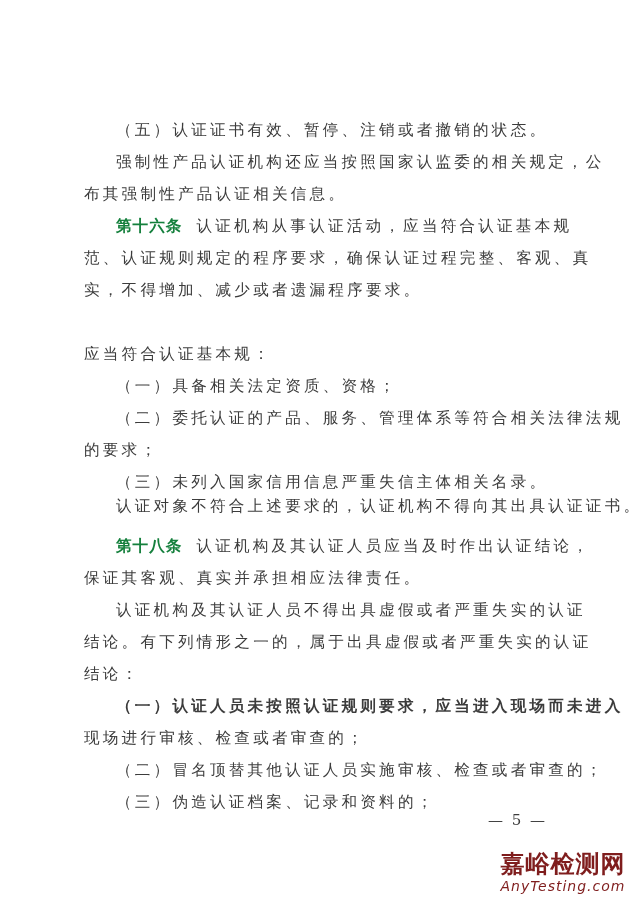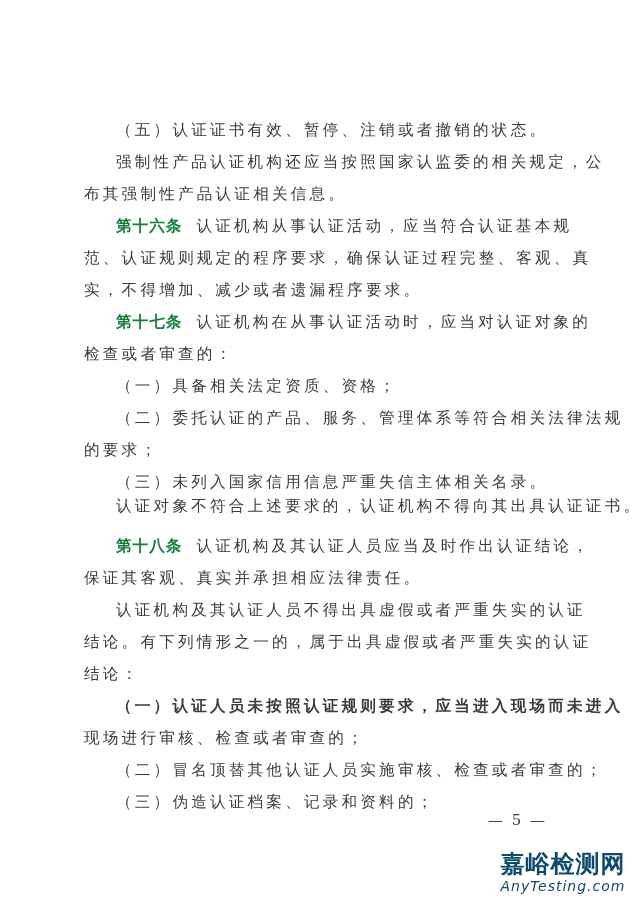--- a/index.html
+++ b/index.html
@@ -58,21 +58,21 @@
       line-height: 24px;
       color: #3c3c3c;
       letter-spacing: 2px;
     }
     .watermark {
       position: absolute;
       left: 488px;
       top: 850px;
       width: 150px;
       text-align: center;
-      color: #0c4a6e;
+      color: #7f1d1d;
     }
     .watermark .wm-cn {
       display: block;
       font-family: "DejaVu Sans", "Liberation Sans", sans-serif;
       font-weight: bold;
       font-size: 24px;
       line-height: 28px;
       letter-spacing: 1px;
     }
     .watermark .wm-en {
@@ -103,25 +103,22 @@
   <div class="line indent justify" style="top:211px;">
     <span class="art">第十六条</span><span>认证机构从事认证活动，应当符合认证基本规</span>
   </div>
   <div class="line justify" style="top:243px;">
     <span>范、认证规则规定的程序要求，确保认证过程完整、客观、真</span>
   </div>
   <div class="line" style="top:275px;">
     <span>实，不得增加、减少或者遗漏程序要求。</span>
   </div>
 
-  <div class="line indent justify" style="top:307px;">
-    <span class="art">第十七条</span><span>认证机构在从事认证活动时，应当对认证对象的</span>
-  </div>
   <div class="line" style="top:339px;">
-    <span>检查或者审查的：</span>
+    <span>应当符合认证基本规：</span>
   </div>
   <div class="line indent" style="top:371px;">
     <span>（一）具备相关法定资质、资格；</span>
   </div>
   <div class="line indent justify" style="top:403px;">
     <span>（二）委托认证的产品、服务、管理体系等符合相关法律法规</span>
   </div>
   <div class="line" style="top:435px;">
     <span>的要求；</span>
   </div>

